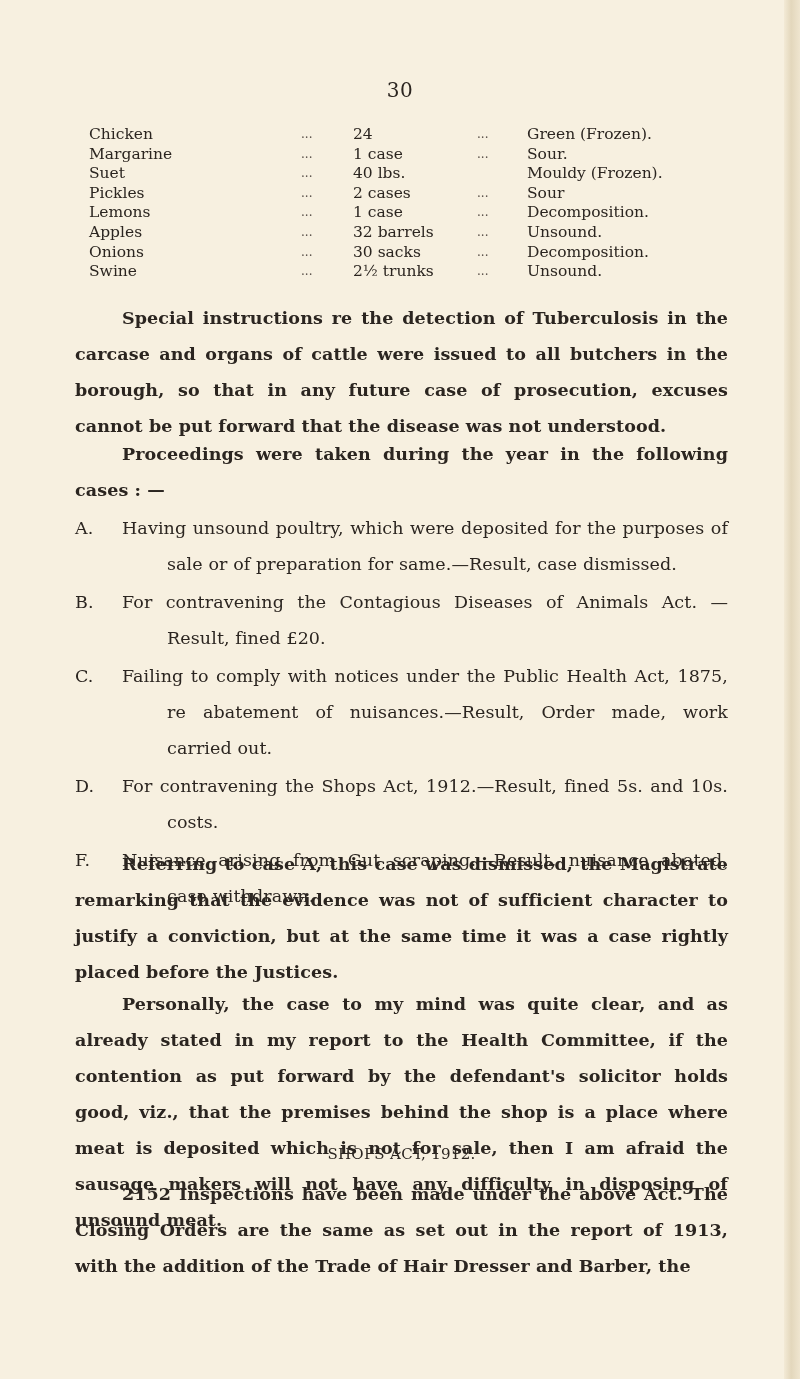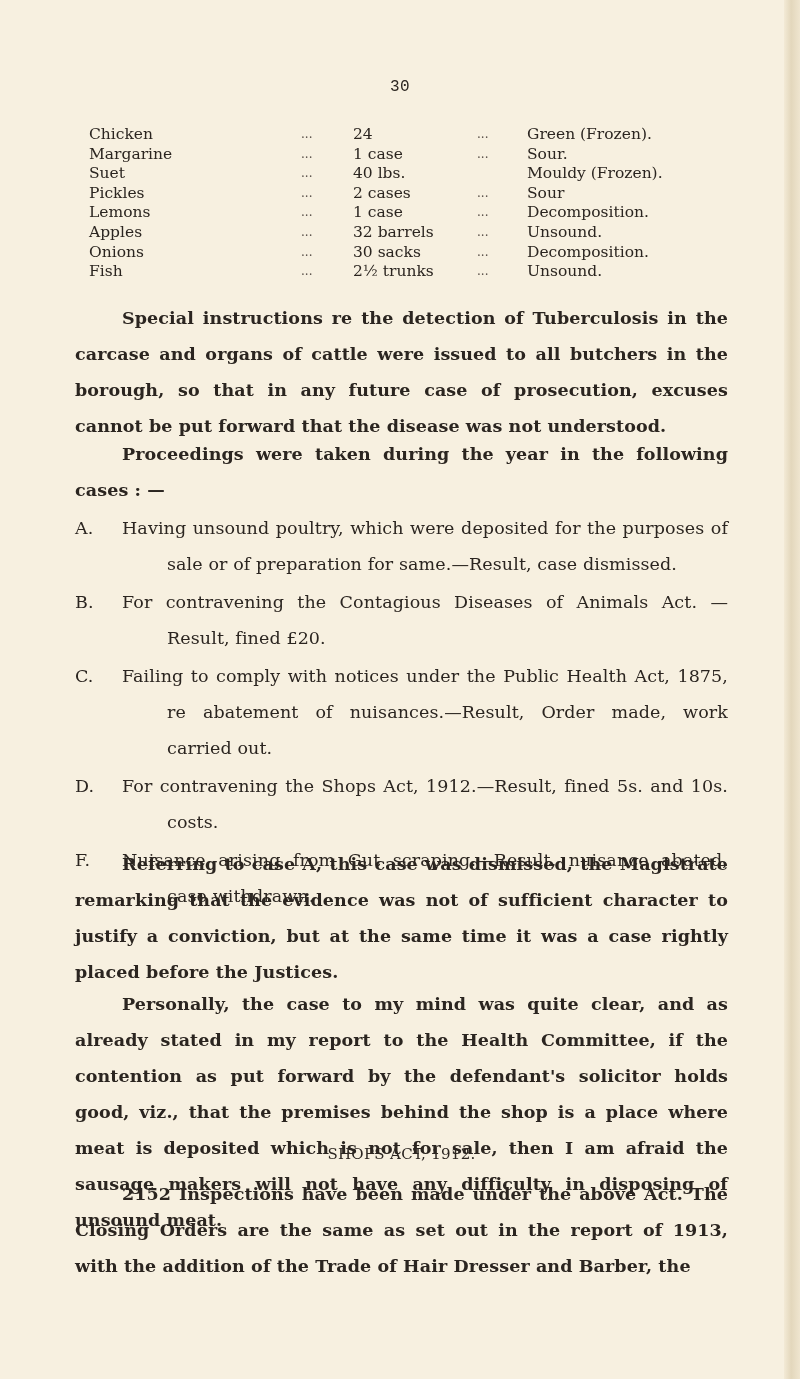--- a/index.html
+++ b/index.html
@@ -9,21 +9,21 @@
       position: relative;
       font-family: "DejaVu Serif", "Liberation Serif", serif;
       color: #2b2520;
     }
     .edge {
       position: absolute; top: 0; right: 0; width: 16px; height: 1379px;
       background: linear-gradient(to right, #f3ead6 0%, #e3d7bc 45%, #efe5cf 100%);
     }
     .page-number {
       position: absolute; top: 78px; left: 0; width: 800px;
-      text-align: center; font-size: 16px; letter-spacing: 0.5px; font-family: Liberation Mono, monospace;
+      text-align: center; font-size: 20px; letter-spacing: 0.5px;
     }
     .table {
       position: absolute; top: 125px; left: 89px; width: 640px;
       font-size: 15.5px; line-height: 19.6px;
     }
     .row { display: flex; height: 19.6px; white-space: nowrap; }
     .c-item { width: 212px; }
     .c-dots1 { width: 52px; font-size: 12px; color: #5a514a; }
     .c-qty { width: 124px; }
     .c-dots2 { width: 50px; font-size: 12px; color: #5a514a; }
@@ -91,21 +91,21 @@
     <span class="c-cond">Unsound.</span>
   </div>
   <div class="row">
     <span class="c-item">Onions</span>
     <span class="c-dots1">...</span>
     <span class="c-qty">30 sacks</span>
     <span class="c-dots2">...</span>
     <span class="c-cond">Decomposition.</span>
   </div>
   <div class="row">
-    <span class="c-item">Fish</span>
+    <span class="c-item">Swine</span>
     <span class="c-dots1">...</span>
     <span class="c-qty">2½ trunks</span>
     <span class="c-dots2">...</span>
     <span class="c-cond">Unsound.</span>
   </div>
 </div>
 
 <div class="body-text" style="top: 300px;">
   <p class="indent">Special instructions re the detection of Tuberculosis in the carcase and organs of cattle were issued to all butchers in the borough, so that in any future case of prosecution, excuses cannot be put forward that the disease was not understood.</p>
 </div>

